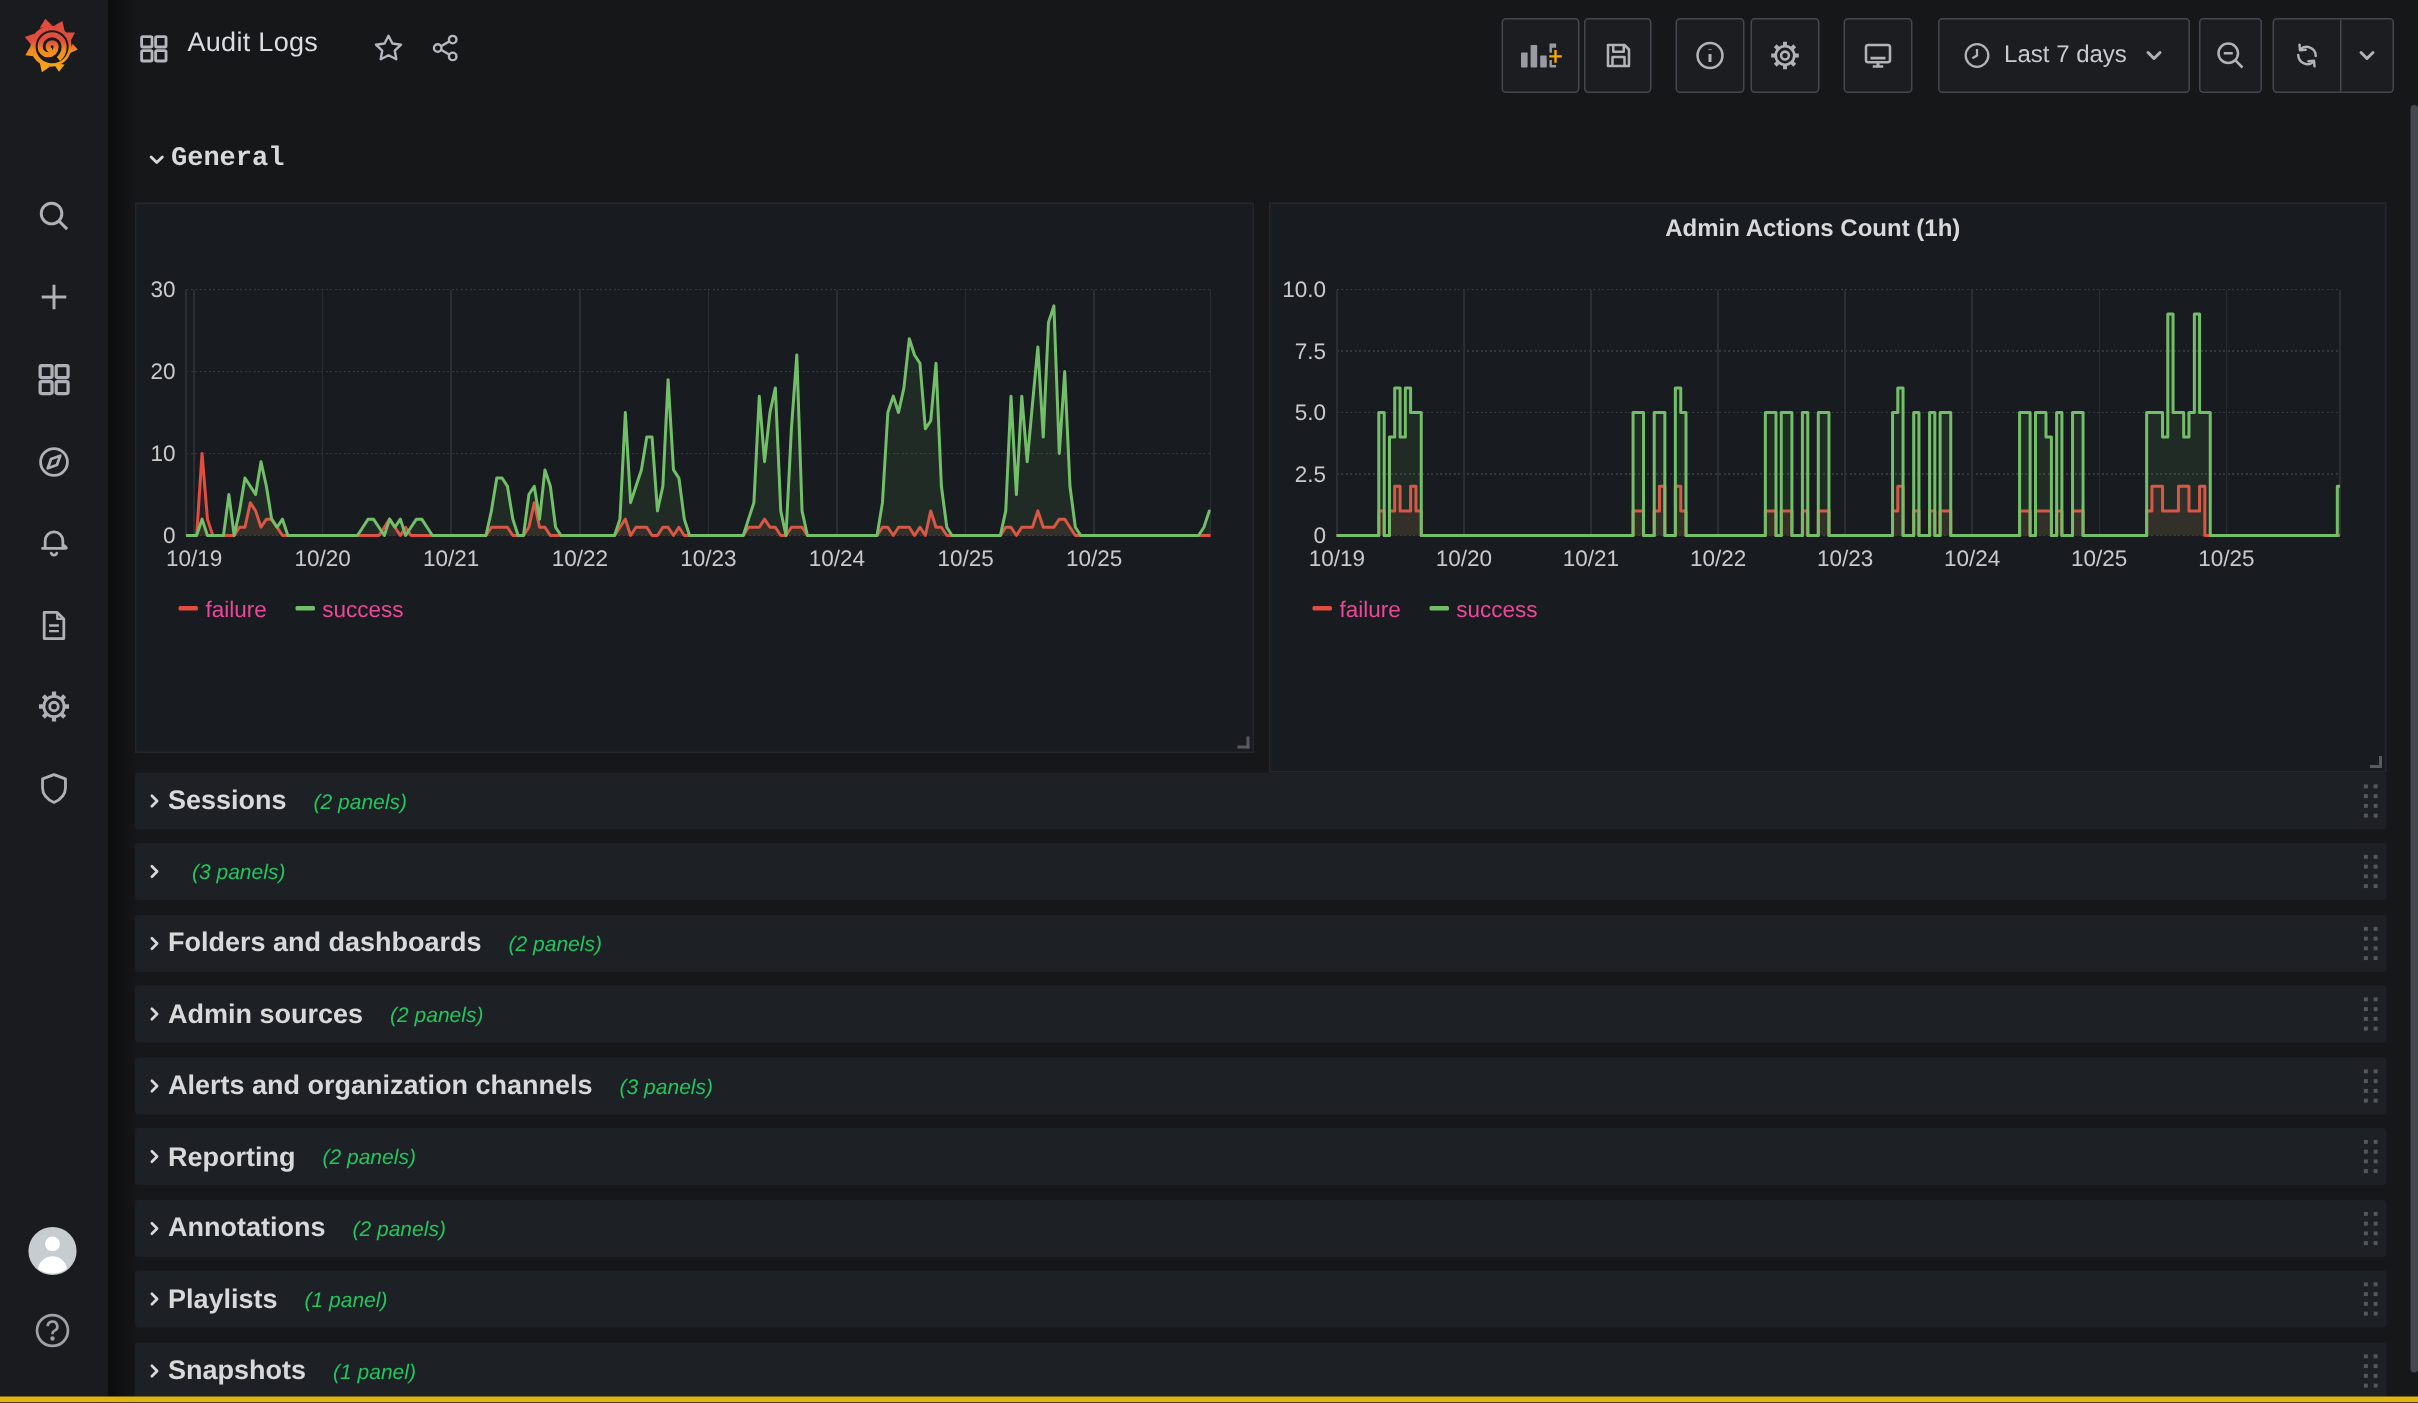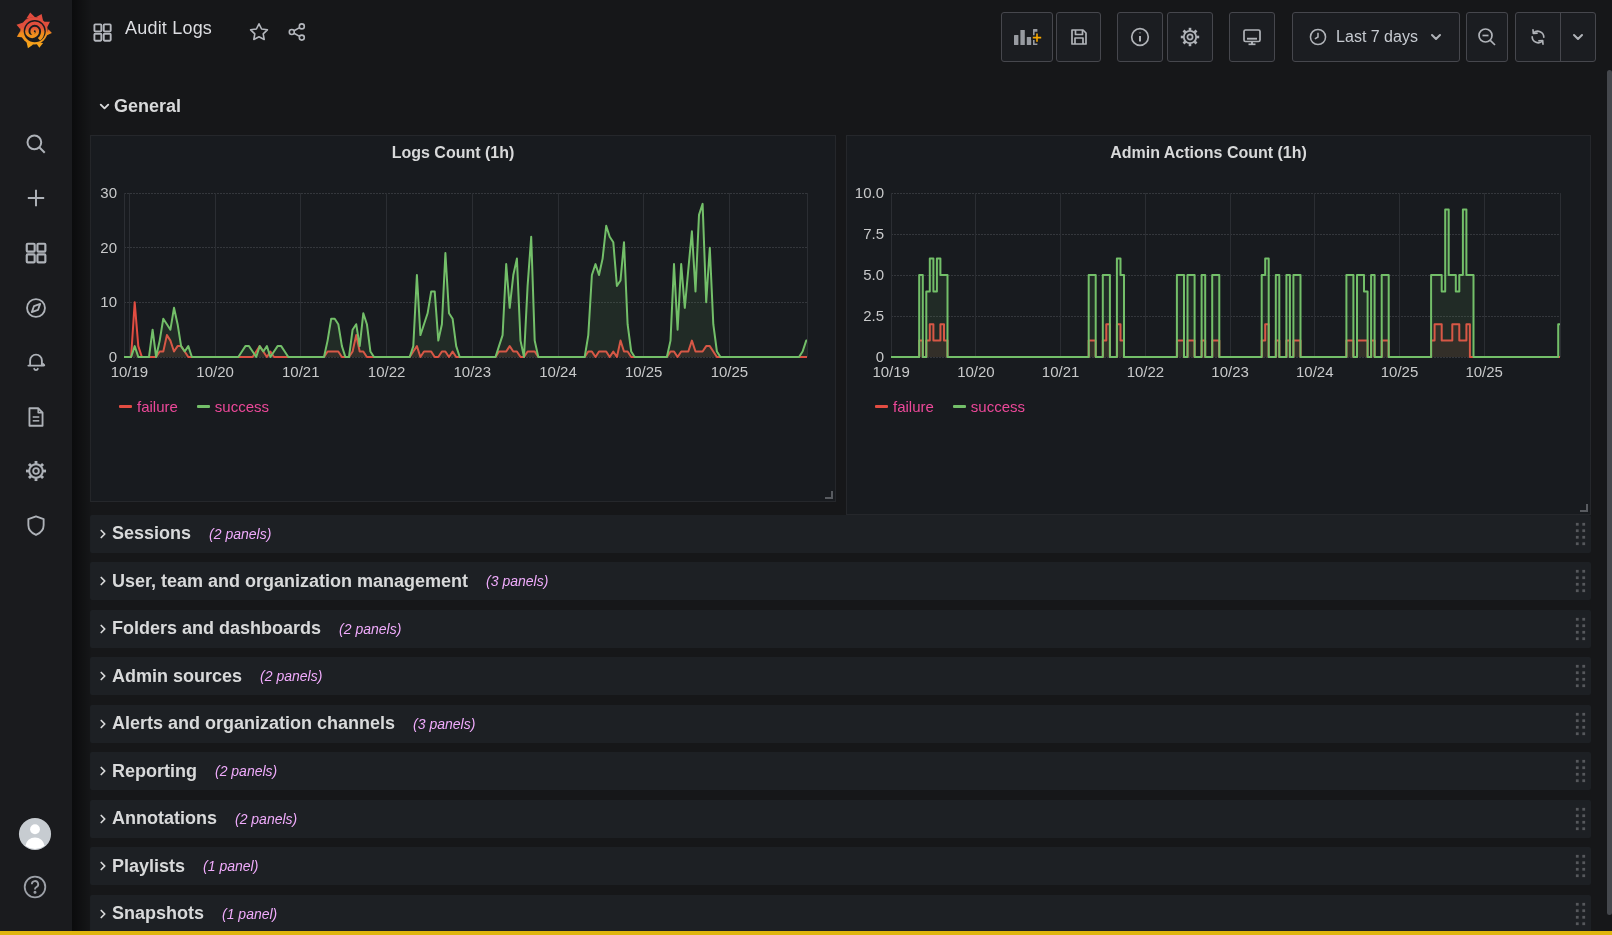--- a/index.html
+++ b/index.html
@@ -14,34 +14,34 @@
 .header { position:absolute; left:72px; right:0; top:0; height:64px; background:#161719; }
 .crumb { position:absolute; left:20px; top:22px; }
 .title { position:absolute; left:53px; top:18px; font-size:18px; font-weight:500; color:#dcdde1; letter-spacing:.2px; }
 .hstar { position:absolute; left:177px; top:22px; }
 .hshare { position:absolute; left:215px; top:22px; }
 .btn { position:absolute; top:12px; height:50px; background:#1b1d21; border:1px solid #46474d;
   border-radius:3px; display:flex; align-items:center; justify-content:center; }
 .tptext { color:#c7cbd1; font-size:16px; font-weight:500; margin:0 10px 0 8px; }
 .grp { border-left:1px solid #46474d; height:100%; display:flex; align-items:center; justify-content:center; }
 .dash { position:absolute; left:72px; top:64px; right:0; bottom:0; }
-.general { position:absolute; left:25px; top:30px; height:24px; color:#d8d9da; display:flex; align-items:center; }
+.general { position:absolute; left:25px; top:30px; height:24px; color:#d8d9da; display:flex; align-items:center;font-family:Liberation Mono, monospace; }
 .general .gt { font-size:18px; font-weight:700; margin-left:2px; }
 .panel { position:absolute; background:#181b1f; border:1px solid #25272b; }
 .panel > svg { display:block; }
 .ptitle { position:absolute; top:8px; left:0; right:20px; text-align:center; color:#d8d9da;
   font-size:16px; font-weight:700; }
 .legend { position:absolute; top:262px; font-size:15px; color:#ec4899; }
 .ldash { display:inline-block; width:13px; height:2.5px; border-radius:1px; vertical-align:middle; margin:-3px 5px 0 0; }
 .litem { margin-right:19px; }
 .row { position:absolute; left:18px; width:1501px; height:38px; background:#1d2024; border-radius:2px;
   display:flex; align-items:center; }
 .rchev { margin-left:6px; display:flex; }
 .rtitle { color:#d8d9da; font-size:18px; font-weight:700; margin-left:2px; }
-.rcount { color:#f0abfc; font-size:14px; font-style:italic; margin-left:18px; }
+.rcount { color:#22c55e; font-size:14px; font-style:italic; margin-left:18px; }
 .dots { position:absolute; right:4px; top:50%; width:13px; height:26px; transform:translateY(-50%);
   background-image:radial-gradient(#56585c 1.4px, transparent 1.6px);
   background-size:6.5px 6.5px; background-position:0 0; }
 .scrollbar { position:absolute; right:0px; top:70px; width:5px; height:845px; background:#45484d; border-radius:3px; z-index:6; }
 .yellowbar { position:absolute; left:0; top:931px; width:1612px; height:3.5px; background:#e0b50e; z-index:7; }
 .resize { position:absolute; right:2px; bottom:2px; width:8px; height:8px;
   border-right:2px solid #585b60; border-bottom:2px solid #585b60; }
 </style></head><body>
 <div class="header">
   <span class="crumb"><svg width="21" height="21" viewBox="0 0 20 20" fill="none" stroke="#b4b7bd" stroke-width="1.8">
@@ -142,21 +142,20 @@
   </div>
 </div>
 <div class="dash">
   <div class="general">
       <svg width="15" height="15" viewBox="0 0 16 16" fill="none" stroke="#d8d9da" stroke-width="2" stroke-linecap="round" stroke-linejoin="round">
         <path d="M4 6l4 4 4-4"></path>
       </svg>
       <span class="gt">General</span>
     </div>
   <div class="panel" style="left:18px; top:71px; width:746px; height:367px;">
-    <div class="ptitle">Logs Count (1h)</div>
     <svg width="746" height="367" viewBox="0 0 746 367">
 <g stroke="#2b2e33" stroke-width="1" shape-rendering="crispEdges">
           <line x1="33" y1="57.0" x2="716" y2="57.0" stroke-dasharray="1.5 1.5" stroke="#34373c"></line>
           <line x1="33" y1="111.7" x2="716" y2="111.7" stroke-dasharray="1.5 1.5" stroke="#34373c"></line>
           <line x1="33" y1="166.3" x2="716" y2="166.3" stroke-dasharray="1.5 1.5" stroke="#34373c"></line>
           <line x1="33" y1="221.0" x2="716" y2="221.0" stroke-dasharray="1.5 1.5" stroke="#34373c"></line>
           <line x1="38.4" y1="57.0" x2="38.4" y2="221.0"></line>
           <line x1="124.1" y1="57.0" x2="124.1" y2="221.0"></line>
           <line x1="209.8" y1="57.0" x2="209.8" y2="221.0"></line>
           <line x1="295.6" y1="57.0" x2="295.6" y2="221.0"></line>
@@ -241,21 +240,20 @@
       <span class="rtitle">Sessions</span>
       <span class="rcount">(2 panels)</span>
 <span class="dots"></span>
     </div>
     <div class="row" style="top:498.0px">
 <span class="rchev">
         <svg width="14" height="14" viewBox="0 0 16 16" fill="none" stroke="#d8d9da" stroke-width="2" stroke-linecap="round" stroke-linejoin="round">
           <path d="M6 4l4 4-4 4"></path>
         </svg>
       </span>
-      <span class="rtitle">User, team and organization management</span>
       <span class="rcount">(3 panels)</span>
 <span class="dots"></span>
     </div>
     <div class="row" style="top:545.5px">
 <span class="rchev">
         <svg width="14" height="14" viewBox="0 0 16 16" fill="none" stroke="#d8d9da" stroke-width="2" stroke-linecap="round" stroke-linejoin="round">
           <path d="M6 4l4 4-4 4"></path>
         </svg>
       </span>
       <span class="rtitle">Folders and dashboards</span>

